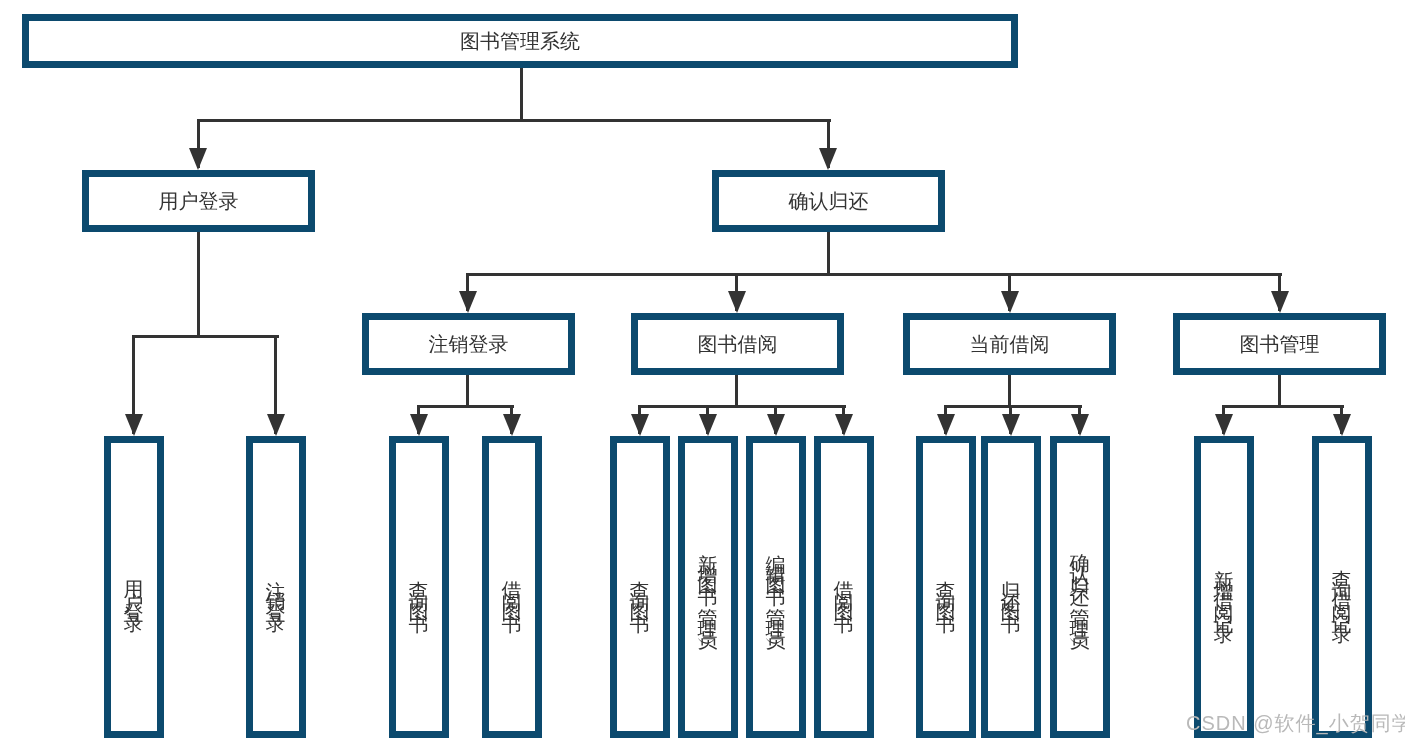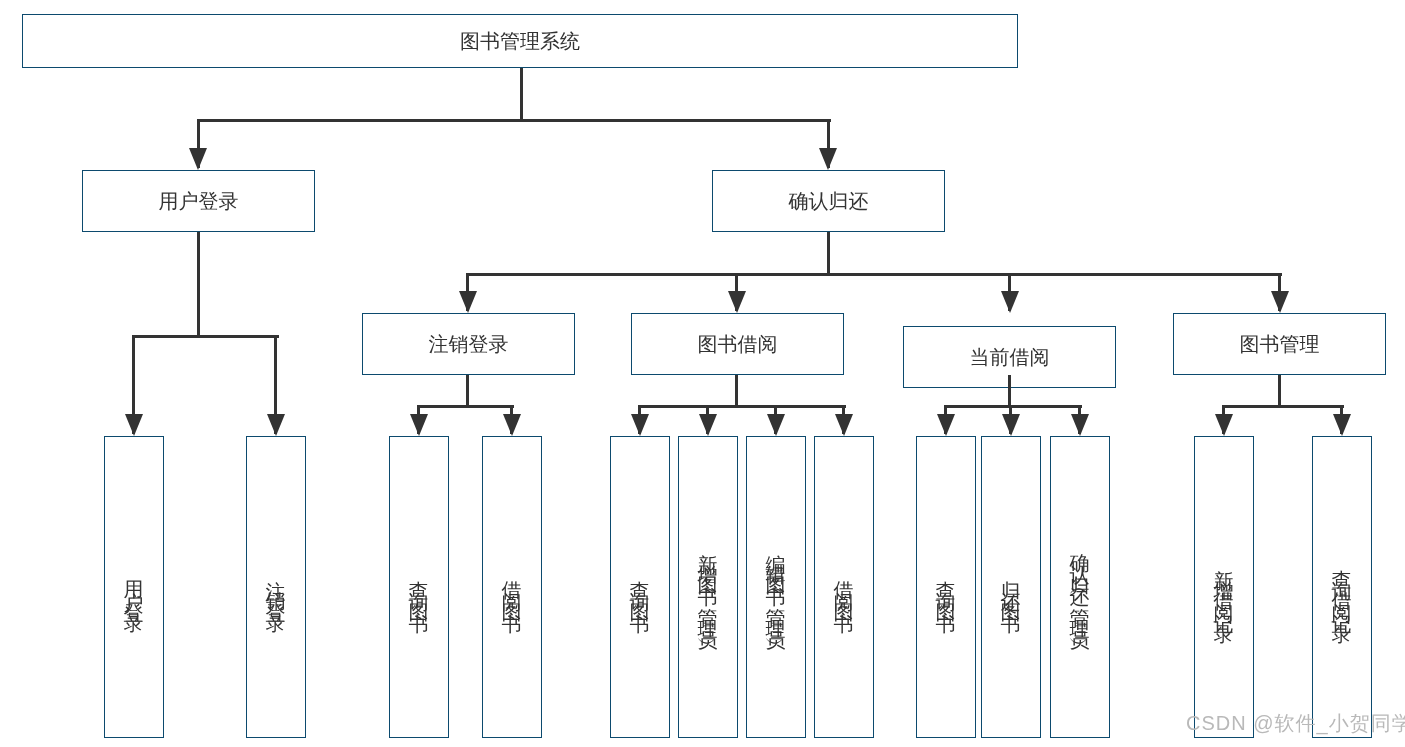--- a/index.html
+++ b/index.html
@@ -9,21 +9,21 @@
     height: 747px;
     background: #ffffff;
     font-family: "Liberation Sans", "DejaVu Sans", sans-serif;
     color: #333333;
     overflow: hidden;
   }
   .box {
     position: absolute;
     box-sizing: border-box;
     background: #ffffff;
-    border: 1px solid #0c4a6e;
+    border: 7px solid #0c4a6e;
     display: flex;
     align-items: center;
     justify-content: center;
     font-size: 20px;
     color: #333333;
     text-align: center;
     line-height: 1.2;
     white-space: nowrap;
   }
   .vbox {
@@ -60,21 +60,21 @@
 
 <div id="canvas">
 
   <div class="box" style="left:22px; top:14px; width:996px; height:54px;">图书管理系统</div>
 
   <div class="box" style="left:82px; top:170px; width:233px; height:62px;">用户登录</div>
   <div class="box" style="left:712px; top:170px; width:233px; height:62px;">确认归还</div>
 
   <div class="box" style="left:362px; top:313px; width:213px; height:62px;">注销登录</div>
   <div class="box" style="left:631px; top:313px; width:213px; height:62px;">图书借阅</div>
-  <div class="box" style="left:903px; top:313px; width:213px; height:62px;margin-top:13px;">当前借阅</div>
+  <div class="box" style="left:903px; top:313px; width:213px; height:62px;">当前借阅</div>
   <div class="box" style="left:1173px; top:313px; width:213px; height:62px;">图书管理</div>
 
   <div class="box vbox" style="left:104px; top:436px; width:60px; height:302px;">用户登录</div>
   <div class="box vbox" style="left:246px; top:436px; width:60px; height:302px;">注销登录</div>
 
   <div class="box vbox" style="left:389px; top:436px; width:60px; height:302px;">查询图书</div>
   <div class="box vbox" style="left:482px; top:436px; width:60px; height:302px;">借阅图书</div>
 
   <div class="box vbox" style="left:610px; top:436px; width:60px; height:302px;">查询图书</div>
   <div class="box vbox" style="left:678px; top:436px; width:60px; height:302px;">新增图书（管理员）</div>

